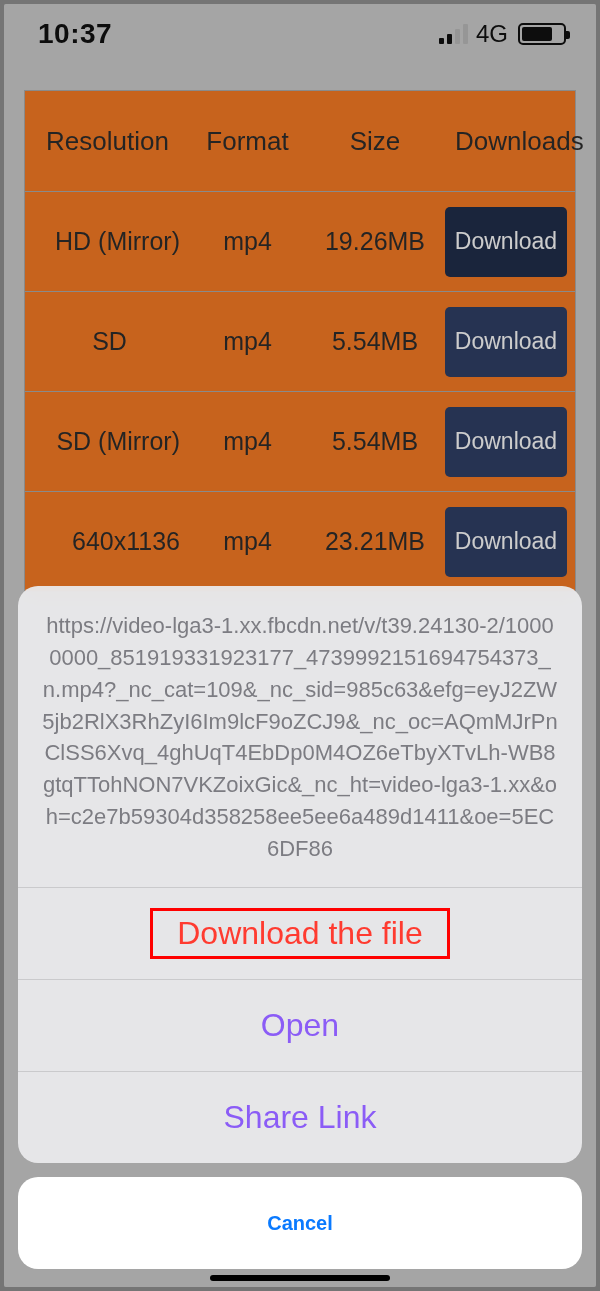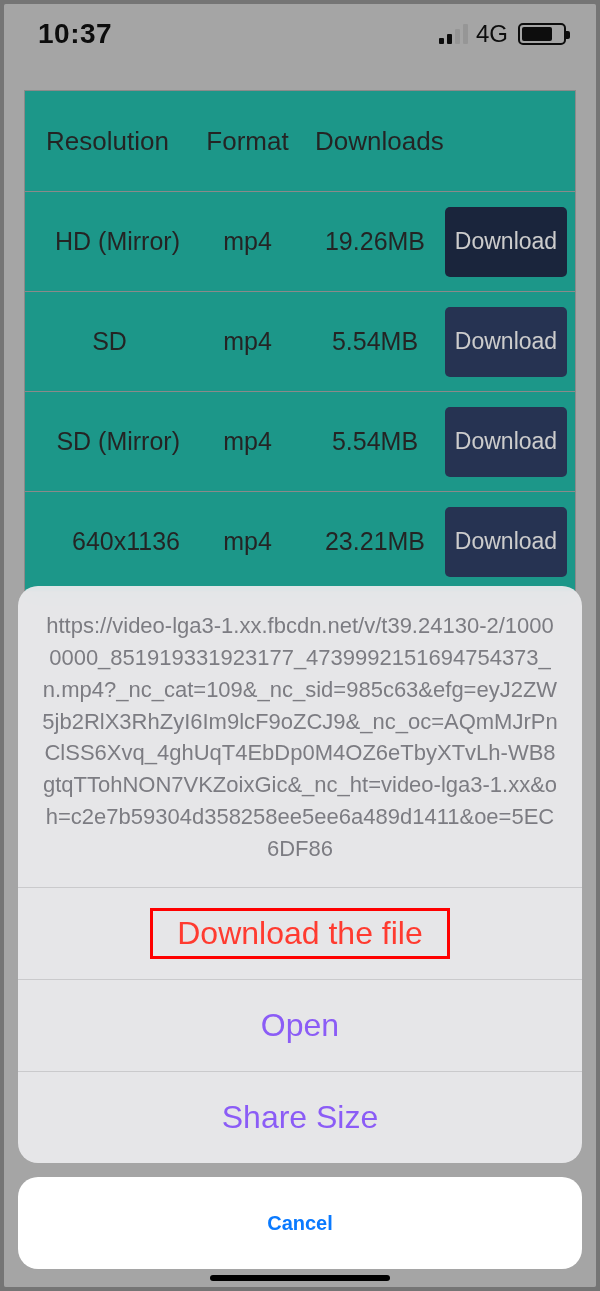--- a/index.html
+++ b/index.html
@@ -63,21 +63,21 @@
   }
   .battery .fill{position:absolute;left:2px;top:2px;bottom:2px;width:68%;background:#000;border-radius:2px;}
   
   .content {
     position: absolute;
     left: 20px; right: 20px; top: 86px; bottom: 10px;
     display: flex; flex-direction: column;
   }
   .table {
     border: 1px solid #a7a7a7;
-    background: #14b8a6;
+    background: #f97316;
   }
   .tr {
     display: grid;
     grid-template-columns: 165px 115px 140px 1fr;
     align-items: center;
     height: 100px;
     border-top: 1px solid #a7a7a7;
   }
   .tr:first-child { border-top: none; height: 100px; }
   .th, .td {
@@ -184,20 +184,21 @@
           <div class="fill"></div>
         </div>
     </div>
   </div>
 
   <div class="content">
     <div class="table">
       <div class="tr">
         <div class="th">Resolution</div>
         <div class="th">Format</div>
+        <div class="th">Size</div>
         <div class="th">Downloads</div>
       </div>
 
       <div class="tr">
         <div class="td res">HD (Mirror)</div>
         <div class="td">mp4</div>
         <div class="td">19.26MB</div>
         <button class="dl-btn dark">Download</button>
       </div>
       <div class="tr">
@@ -223,19 +224,19 @@
 
   <div class="backdrop"></div>
 
   <div class="sheet-wrap">
     <div class="sheet">
       <div class="sheet-msg">https://video-lga3-1.xx.fbcdn.net/v/t39.24130-2/10000000_851919331923177_4739992151694754373_n.mp4?_nc_cat=109&amp;_nc_sid=985c63&amp;efg=eyJ2ZW5jb2RlX3RhZyI6Im9lcF9oZCJ9&amp;_nc_oc=AQmMJrPnClSS6Xvq_4ghUqT4EbDp0M4OZ6eTbyXTvLh-WB8gtqTTohNON7VKZoixGic&amp;_nc_ht=video-lga3-1.xx&amp;oh=c2e7b59304d358258ee5ee6a489d1411&amp;oe=5EC6DF86</div>
       <div class="sheet-item destructive">
         <span class="highlight">Download the file</span>
       </div>
       <div class="sheet-item">Open</div>
-      <div class="sheet-item">Share Size</div>
+      <div class="sheet-item">Share Link</div>
     </div>
     <div class="cancel">Cancel</div>
   </div>
 
   <div class="home-indicator"></div>
 </div>
 
 </body></html>

